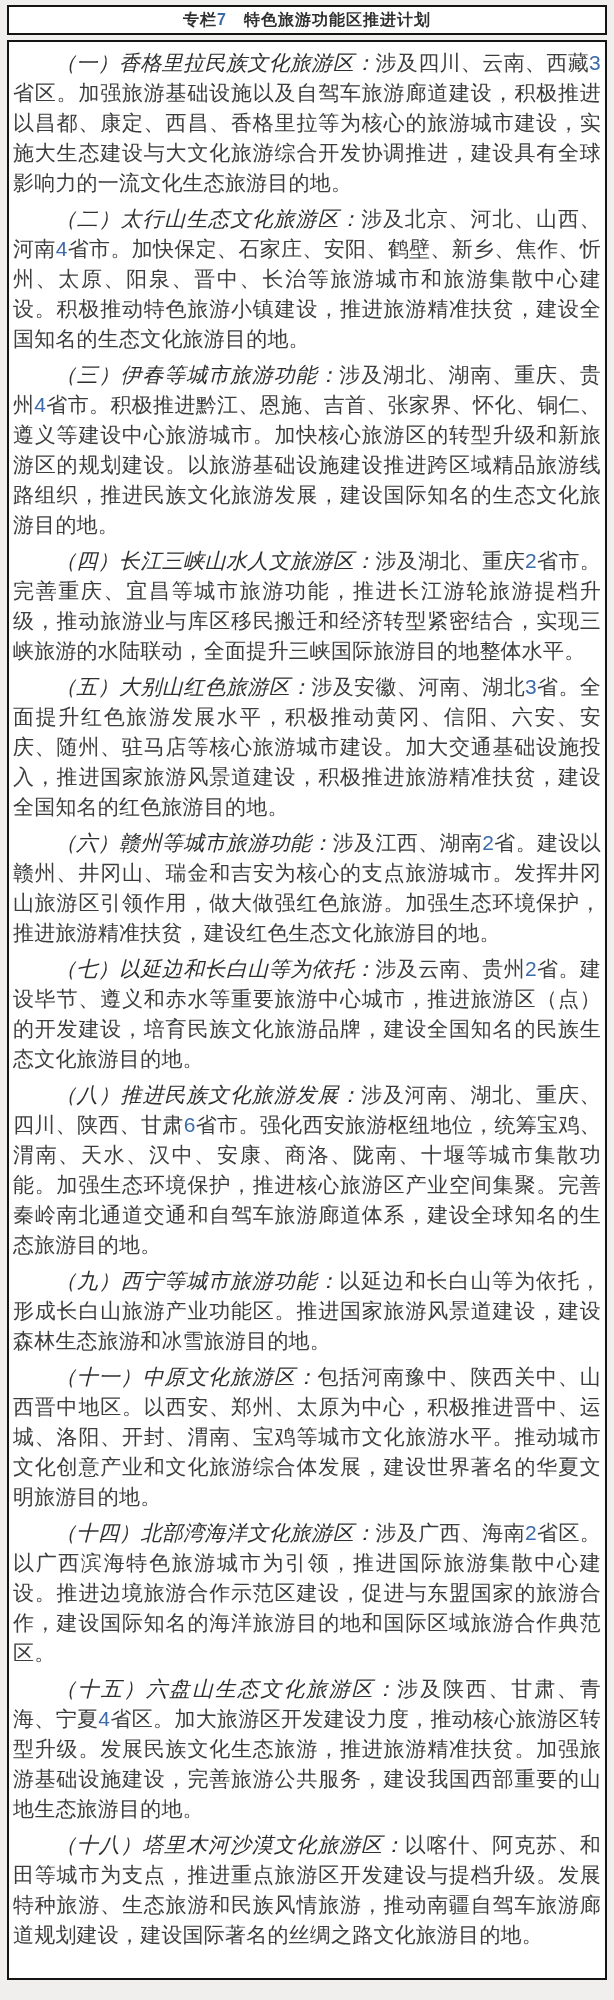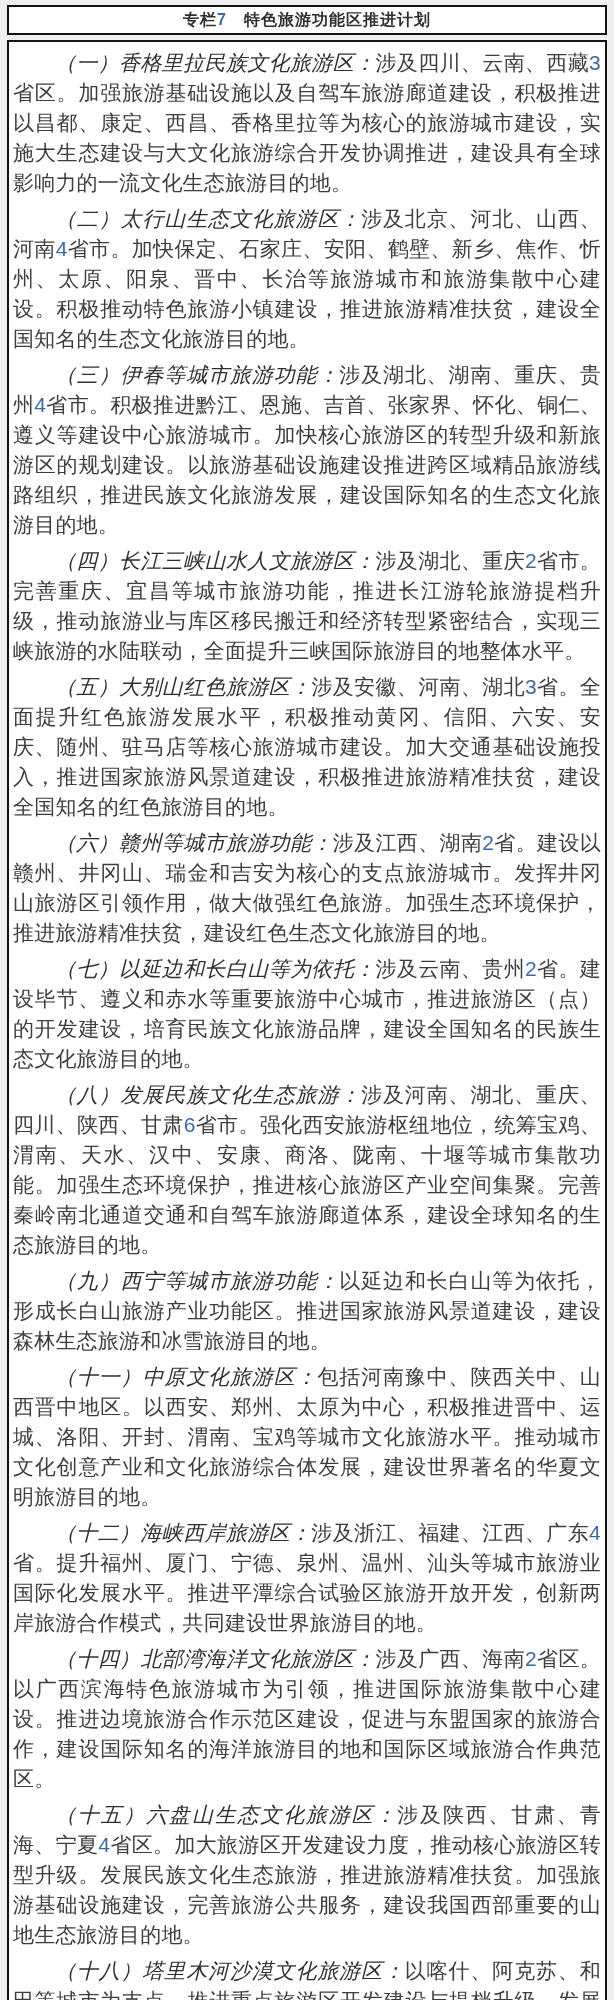--- a/index.html
+++ b/index.html
@@ -62,28 +62,27 @@
   <p class="para"><span class="zone-head">（三）</span><span class="zone-head">伊春等城市旅游功能：</span><span class="zone-desc colorize-digits">涉及湖北、湖南、重庆、贵州<span class="num">4</span>省市。积极推进黔江、恩施、吉首、张家界、怀化、铜仁、遵义等建设中心旅游城市。加快核心旅游区的转型升级和新旅游区的规划建设。以旅游基础设施建设推进跨区域精品旅游线路组织，推进民族文化旅游发展，建设国际知名的生态文化旅游目的地。</span></p>
 
   <p class="para"><span class="zone-head">（四）</span><span class="zone-head">长江三峡山水人文旅游区：</span><span class="zone-desc colorize-digits">涉及湖北、重庆<span class="num">2</span>省市。完善重庆、宜昌等城市旅游功能，推进长江游轮旅游提档升级，推动旅游业与库区移民搬迁和经济转型紧密结合，实现三峡旅游的水陆联动，全面提升三峡国际旅游目的地整体水平。</span></p>
 
   <p class="para"><span class="zone-head">（五）</span><span class="zone-head">大别山红色旅游区：</span><span class="zone-desc colorize-digits">涉及安徽、河南、湖北<span class="num">3</span>省。全面提升红色旅游发展水平，积极推动黄冈、信阳、六安、安庆、随州、驻马店等核心旅游城市建设。加大交通基础设施投入，推进国家旅游风景道建设，积极推进旅游精准扶贫，建设全国知名的红色旅游目的地。</span></p>
 
   <p class="para"><span class="zone-head">（六）</span><span class="zone-head">赣州等城市旅游功能：</span><span class="zone-desc colorize-digits">涉及江西、湖南<span class="num">2</span>省。建设以赣州、井冈山、瑞金和吉安为核心的支点旅游城市。发挥井冈山旅游区引领作用，做大做强红色旅游。加强生态环境保护，推进旅游精准扶贫，建设红色生态文化旅游目的地。</span></p>
 
   <p class="para"><span class="zone-head">（七）</span><span class="zone-head">以延边和长白山等为依托：</span><span class="zone-desc colorize-digits">涉及云南、贵州<span class="num">2</span>省。建设毕节、遵义和赤水等重要旅游中心城市，推进旅游区（点）的开发建设，培育民族文化旅游品牌，建设全国知名的民族生态文化旅游目的地。</span></p>
 
-  <p class="para"><span class="zone-head">（八）</span><span class="zone-head">发展民族文化生态旅游：</span><span class="zone-desc colorize-digits">涉及河南、湖北、重庆、四川、陕西、甘肃<span class="num">6</span>省市。强化西安旅游枢纽地位，统筹宝鸡、渭南、天水、汉中、安康、商洛、陇南、十堰等城市集散功能。加强生态环境保护，推进核心旅游区产业空间集聚。完善秦岭南北通道交通和自驾车旅游廊道体系，建设全球知名的生态旅游目的地。</span></p>
+  <p class="para"><span class="zone-head">（八）</span><span class="zone-head">推进民族文化旅游发展：</span><span class="zone-desc colorize-digits">涉及河南、湖北、重庆、四川、陕西、甘肃<span class="num">6</span>省市。强化西安旅游枢纽地位，统筹宝鸡、渭南、天水、汉中、安康、商洛、陇南、十堰等城市集散功能。加强生态环境保护，推进核心旅游区产业空间集聚。完善秦岭南北通道交通和自驾车旅游廊道体系，建设全球知名的生态旅游目的地。</span></p>
 
   <p class="para"><span class="zone-head">（九）</span><span class="zone-head">西宁等城市旅游功能：</span><span class="zone-desc colorize-digits">以延边和长白山等为依托，形成长白山旅游产业功能区。推进国家旅游风景道建设，建设森林生态旅游和冰雪旅游目的地。</span></p>
 
 
   <p class="para"><span class="zone-head">（十一）</span><span class="zone-head">中原文化旅游区：</span><span class="zone-desc colorize-digits">包括河南豫中、陕西关中、山西晋中地区。以西安、郑州、太原为中心，积极推进晋中、运城、洛阳、开封、渭南、宝鸡等城市文化旅游水平。推动城市文化创意产业和文化旅游综合体发展，建设世界著名的华夏文明旅游目的地。</span></p>
 
-  <p class="para"><span class="zone-head">（十二）</span><span class="zone-head">海峡西岸旅游区：</span><span class="zone-desc colorize-digits">涉及浙江、福建、江西、广东<span class="num">4</span>省。提升福州、厦门、宁德、泉州、温州、汕头等城市旅游业国际化发展水平。推进平潭综合试验区旅游开放开发，创新两岸旅游合作模式，共同建设世界旅游目的地。</span></p>
 
 
   <p class="para"><span class="zone-head">（十四）</span><span class="zone-head">北部湾海洋文化旅游区：</span><span class="zone-desc colorize-digits">涉及广西、海南<span class="num">2</span>省区。以广西滨海特色旅游城市为引领，推进国际旅游集散中心建设。推进边境旅游合作示范区建设，促进与东盟国家的旅游合作，建设国际知名的海洋旅游目的地和国际区域旅游合作典范区。</span></p>
 
   <p class="para"><span class="zone-head">（十五）</span><span class="zone-head">六盘山生态文化旅游区：</span><span class="zone-desc colorize-digits">涉及陕西、甘肃、青海、宁夏<span class="num">4</span>省区。加大旅游区开发建设力度，推动核心旅游区转型升级。发展民族文化生态旅游，推进旅游精准扶贫。加强旅游基础设施建设，完善旅游公共服务，建设我国西部重要的山地生态旅游目的地。</span></p>
 
 
 
   <p class="para"><span class="zone-head">（十八）</span><span class="zone-head">塔里木河沙漠文化旅游区：</span><span class="zone-desc colorize-digits">以喀什、阿克苏、和田等城市为支点，推进重点旅游区开发建设与提档升级。发展特种旅游、生态旅游和民族风情旅游，推动南疆自驾车旅游廊道规划建设，建设国际著名的丝绸之路文化旅游目的地。</span></p>
 

